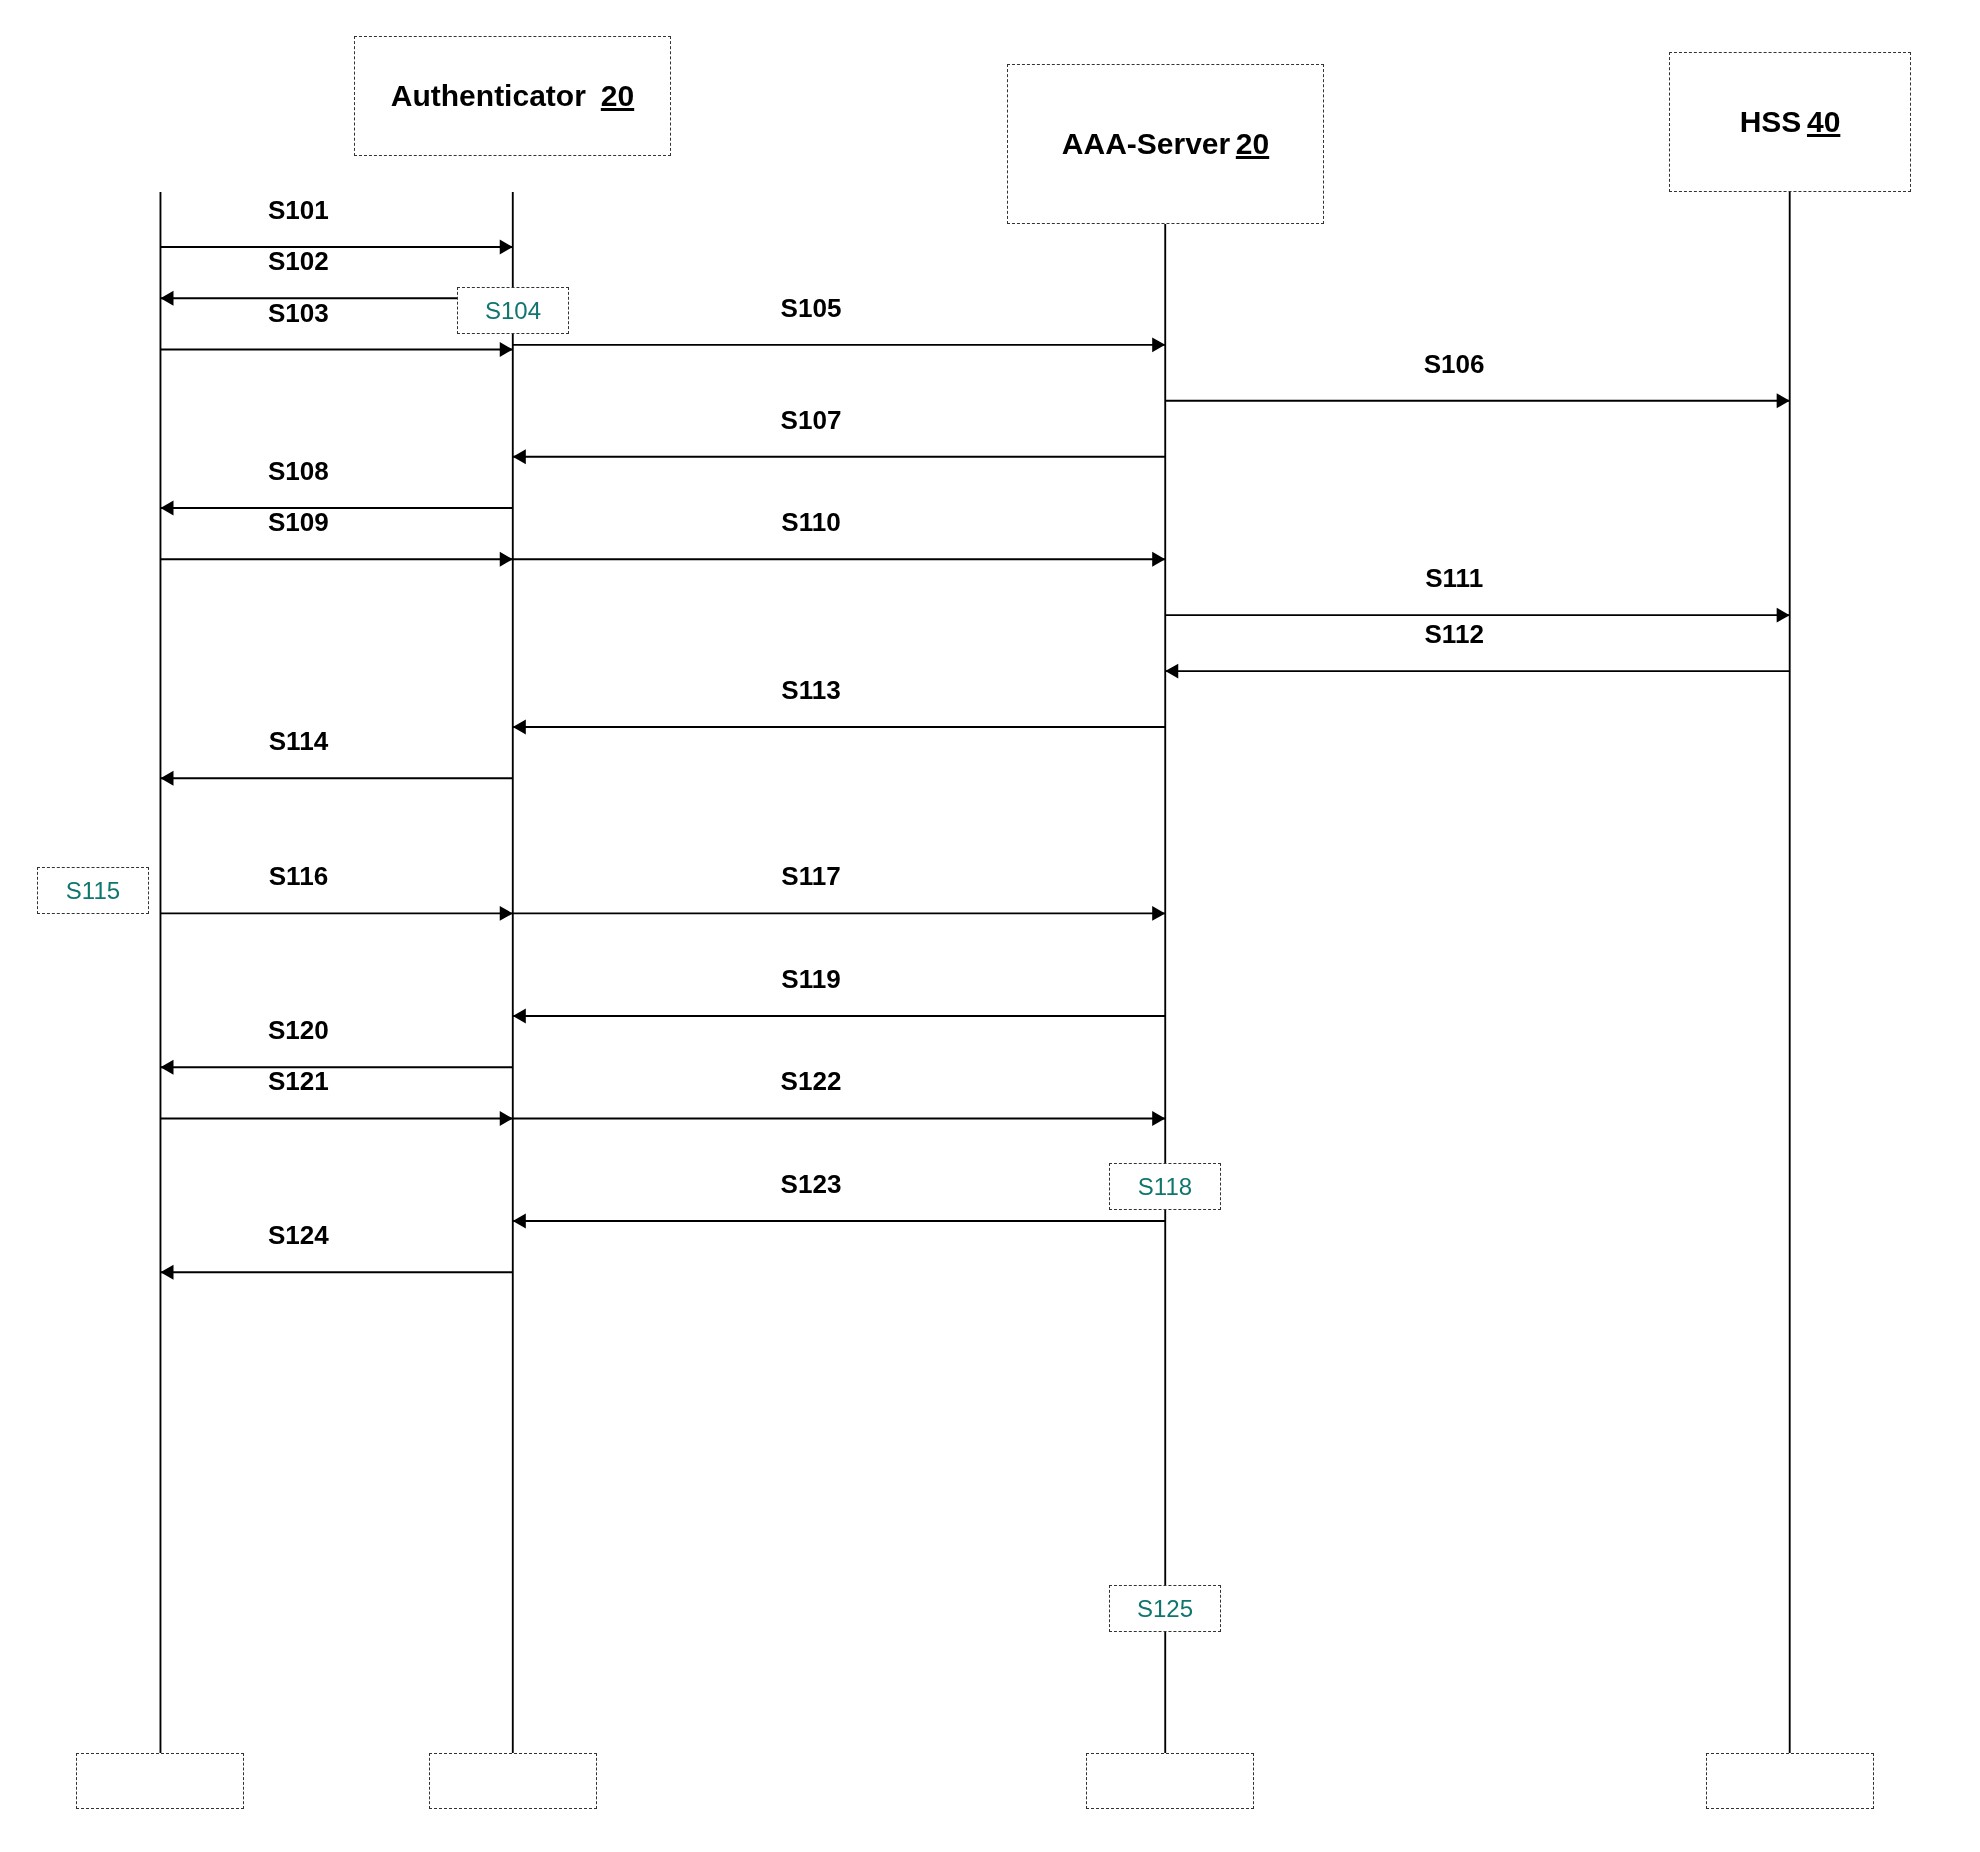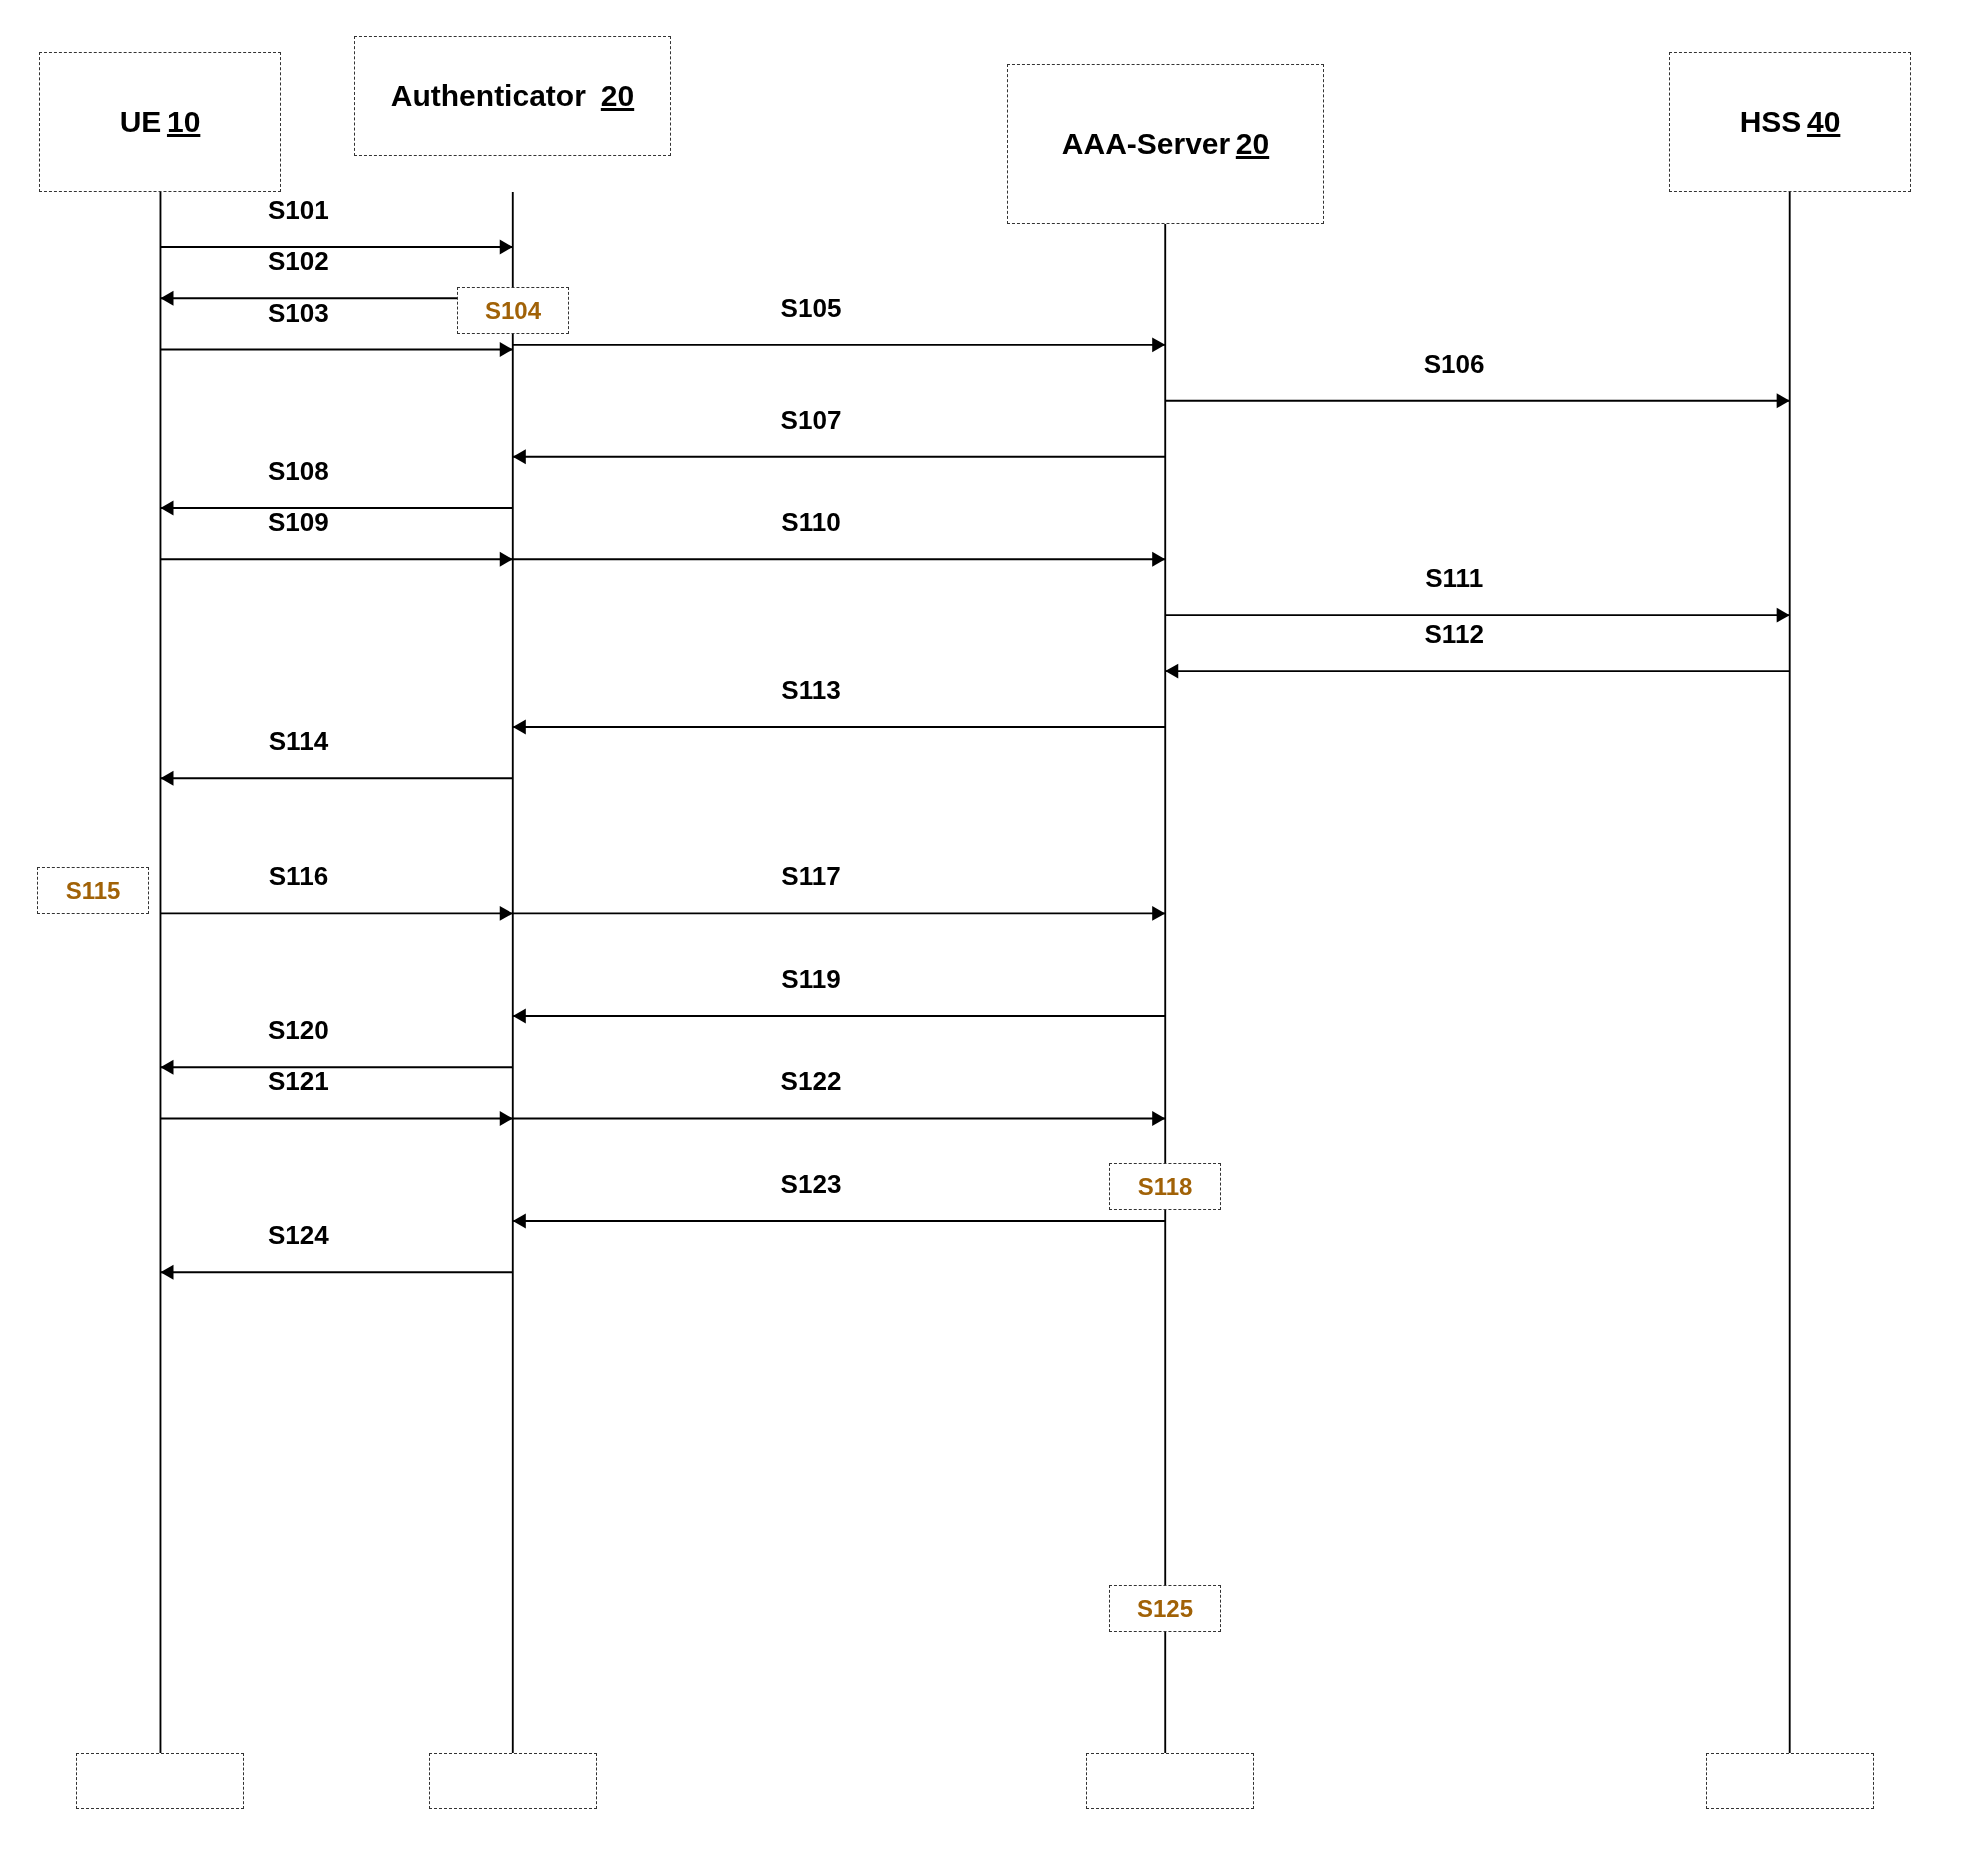--- a/index.html
+++ b/index.html
@@ -33,22 +33,22 @@
     }
     
     .step-box {
       position: absolute;
       border: 1.9px dashed #333;
       background: #fff;
       display: flex;
       align-items: center;
       justify-content: center;
       font-size: 24px;
-      font-weight: bold;
-      color: #a16207;
+      font-weight: normal;
+      color: #0f766e;
       padding: 3.7px 9.3px;
     }
     svg.arrows {
       position: absolute;
       top: 0; left: 0;
       width: 1980px;
       height: 1852px;
       pointer-events: none;
     }
   </style>
@@ -160,21 +160,20 @@
         <line x1="1250" y1="1310" x2="550" y2="1310" stroke="#000" stroke-width="2"></line>
         <polygon points="550,1310 564,1302 564,1318" fill="#000"></polygon>
         <text x="870" y="1280" font-size="28" font-weight="bold" font-family="Arial, sans-serif" fill="#000" text-anchor="middle">S123</text>
       </g>
       <g>
         <line x1="550" y1="1365" x2="172" y2="1365" stroke="#000" stroke-width="2"></line>
         <polygon points="172,1365 186,1357 186,1373" fill="#000"></polygon>
         <text x="320" y="1335" font-size="28" font-weight="bold" font-family="Arial, sans-serif" fill="#000" text-anchor="middle">S124</text>
       </g>
     </svg>
-<div class="entity-box" style="left: 39px; top: 52px; width: 242px; height: 140px;">UE <span class="underline" style="margin-left:5.6px;">10</span></div>
     <div class="entity-box" style="left: 354px; top: 36px; width: 317px; height: 120px;">Authenticator <span class="underline" style="margin-left:15px;">20</span></div>
     <div class="entity-box" style="left: 1007px; top: 64px; width: 317px; height: 160px;">AAA-Server <span class="underline" style="margin-left:5.6px;">20</span></div>
     <div class="entity-box" style="left: 1669px; top: 52px; width: 242px; height: 140px;">HSS <span class="underline" style="margin-left:5.6px;">40</span></div>
     <div class="step-box" style="left: 457px; top: 287px; width: 112px; height: 47px;">S104</div>
     <div class="step-box" style="left: 37px; top: 867px; width: 112px; height: 47px;">S115</div>
     <div class="step-box" style="left: 1109px; top: 1163px; width: 112px; height: 47px;">S118</div>
     <div class="step-box" style="left: 1109px; top: 1585px; width: 112px; height: 47px;">S125</div>
     <div class="entity-box" style="left: 76px; top: 1753px; width: 168px; height: 56px;"></div>
     <div class="entity-box" style="left: 429px; top: 1753px; width: 168px; height: 56px;"></div>
     <div class="entity-box" style="left: 1086px; top: 1753px; width: 168px; height: 56px;"></div>

